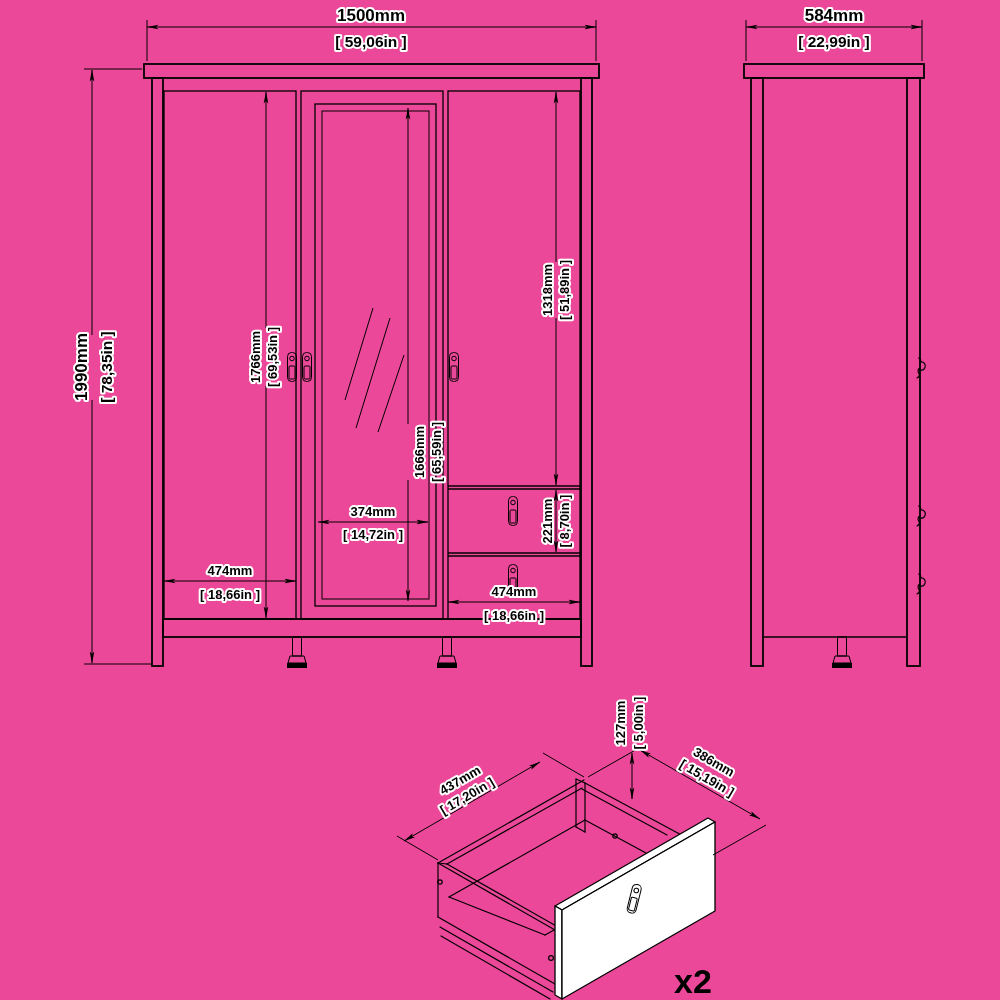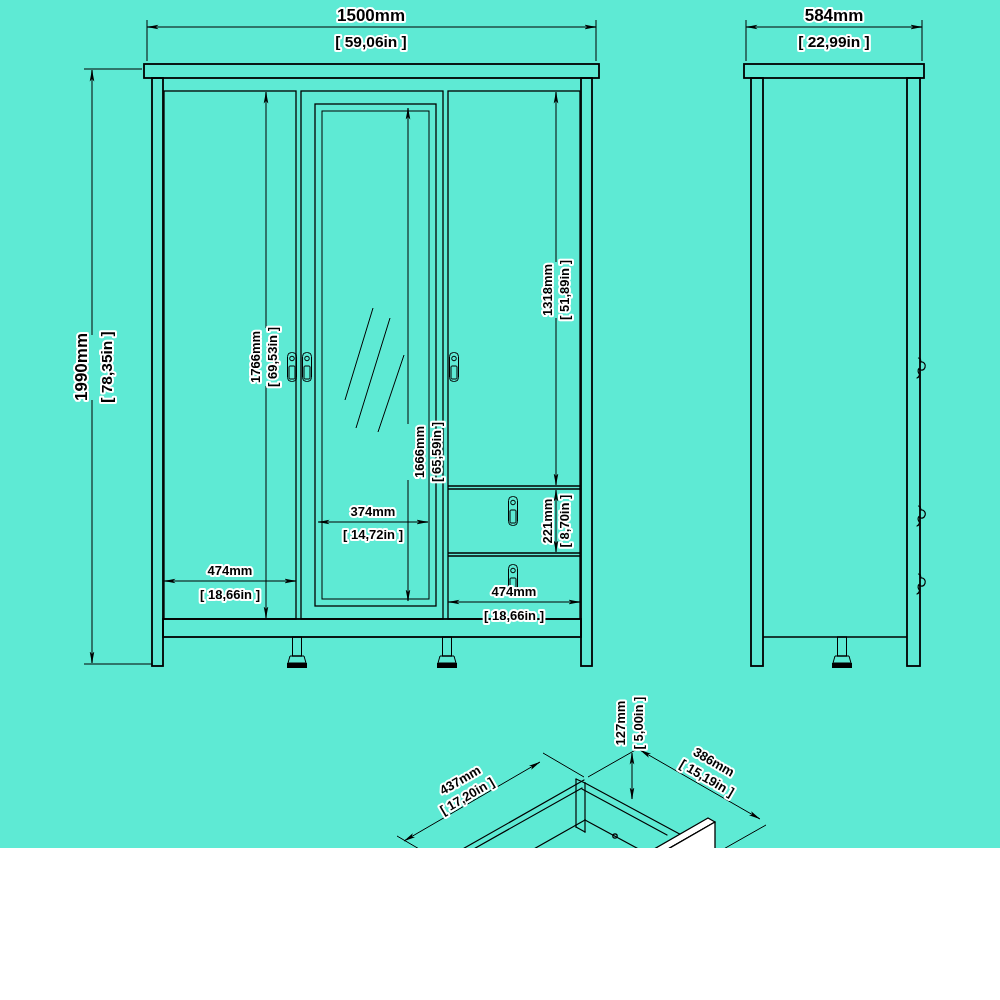--- a/index.html
+++ b/index.html
@@ -1,16 +1,16 @@
 <!DOCTYPE html>
 <html><head>
 <meta charset="utf-8">
 <style>
   html,body{margin:0;padding:0;background:#ffffff;}
-  .stage{width:1000px;height:848px;position:relative;background:#5eead4;overflow:hidden;}
+  .stage{width:1000px;height:1000px;position:relative;background:#ec4899;overflow:hidden;}
   svg{display:block;}
   .st  {fill:none;stroke:#000;stroke-width:1.8;}
   .st2 {fill:none;stroke:#000;stroke-width:1.3;}
   .thin{fill:none;stroke:#000;stroke-width:1;}
   .dim {fill:none;stroke:#000;stroke-width:1;}
   .ext {fill:none;stroke:#000;stroke-width:1;}
   .iso {fill:#fff;stroke:#000;stroke-width:1.3;stroke-linejoin:round;}
   .isol{fill:none;stroke:#000;stroke-width:1.2;stroke-linejoin:round;stroke-linecap:round;}
   .dt, .dt-lg, .dt-md, .dt-x2 {
     font-family:"Liberation Sans","DejaVu Sans",sans-serif;

